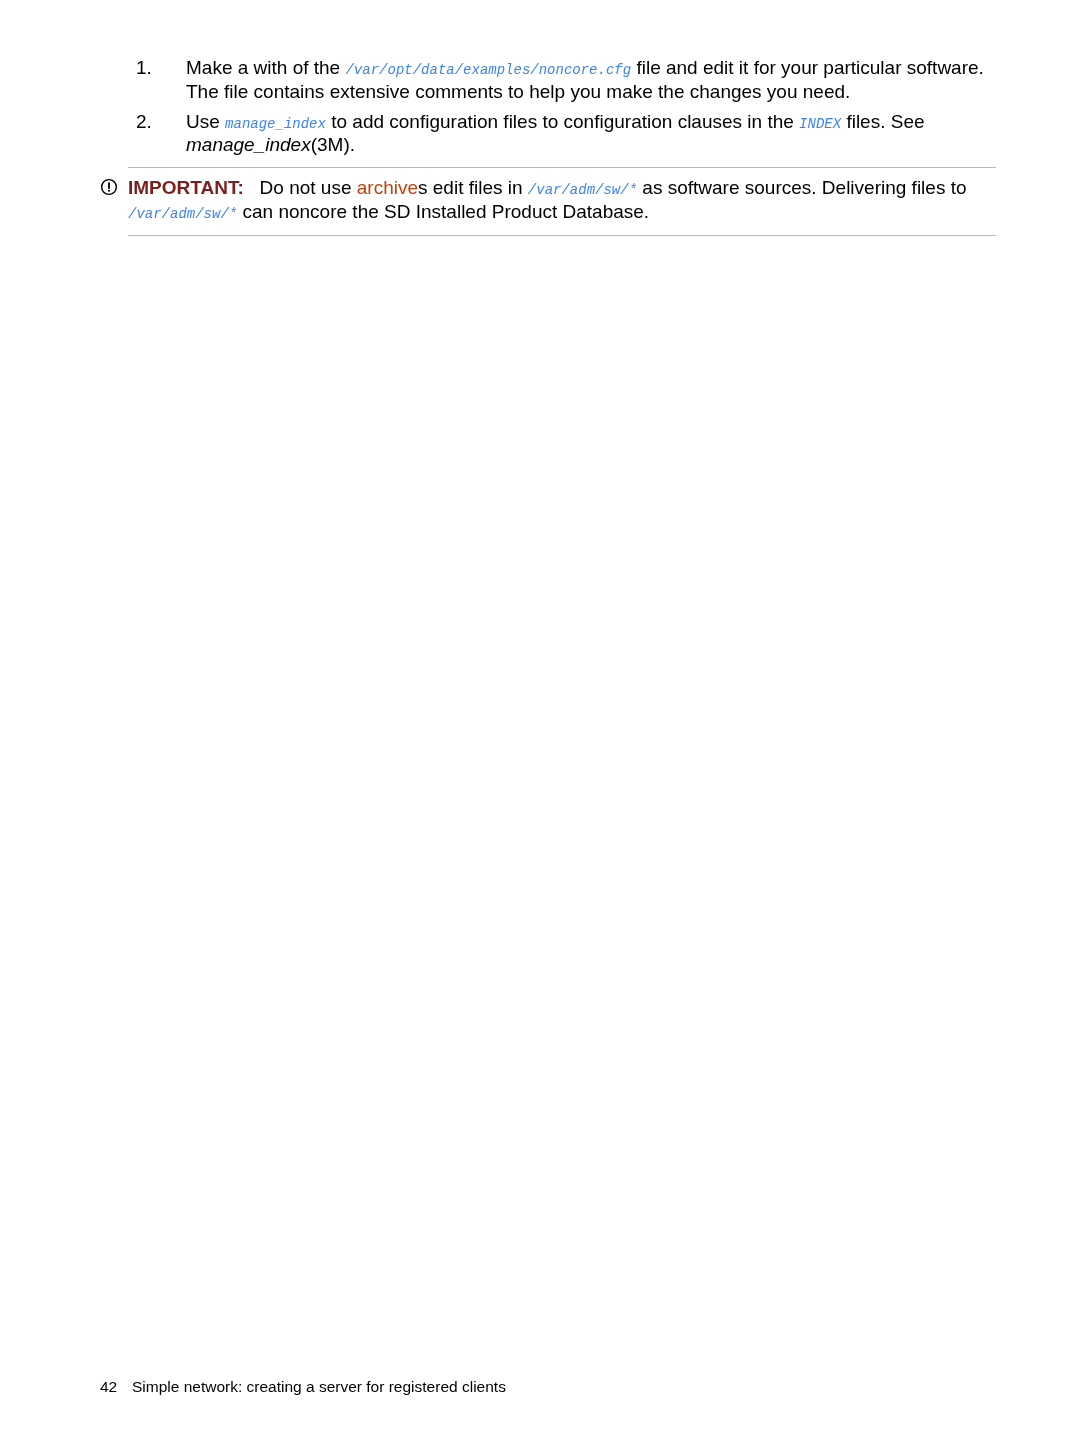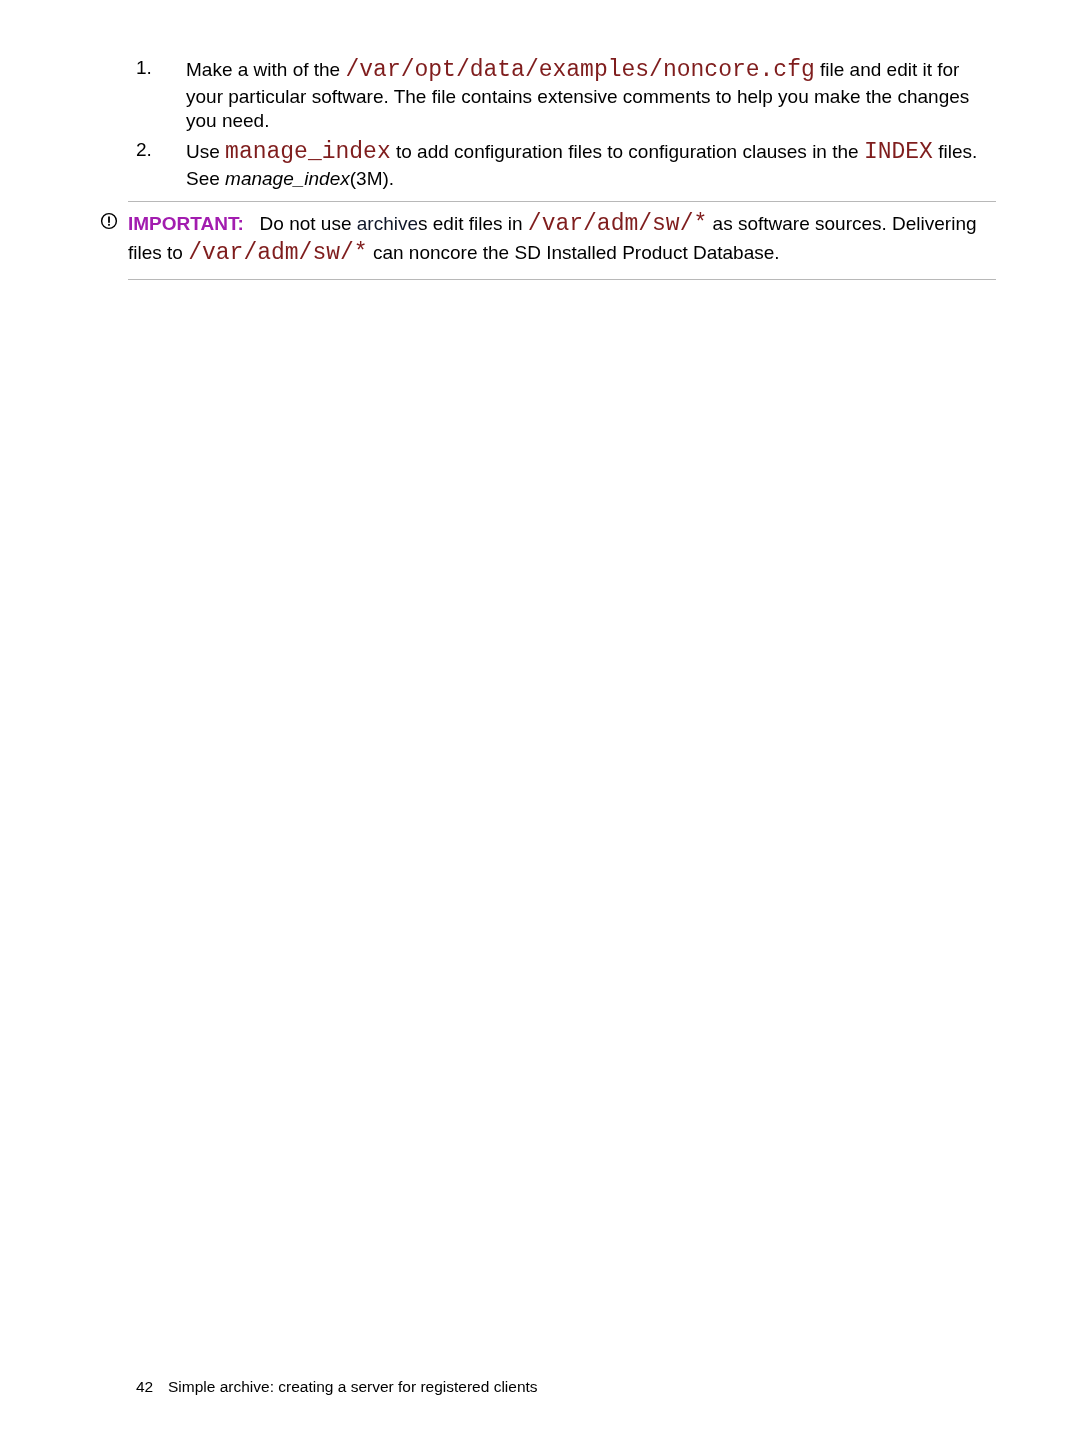--- a/index.html
+++ b/index.html
@@ -41,22 +41,23 @@
     text-align: left;
     padding-left: 36px;
     box-sizing: content-box;
   }
   .li .txt {
     flex: 1 1 auto;
     padding-left: 6px;
   }
   .mono {
     font-family: "Courier New", Courier, monospace;
-    font-size: 23px;
-    color: #7f1d1d;
+    font-size: 14px;
+    color: #3b82f6;
+    font-style: italic;
   }
   .italic {
     font-style: italic;
   }
   .hr {
     border: none;
     border-top: 1px solid #b8b8b8;
     margin: 10px 0 8px 28px;
   }
   .callout-row {
@@ -68,42 +69,41 @@
   }
   .callout-row .icon-col {
     flex: 0 0 28px;
     padding-top: 2px;
   }
   .callout-row .body-col {
     flex: 1 1 auto;
     padding-left: 0;
   }
   .important-label {
-    color: #a21caf;
+    color: #7f1d1d;
     font-weight: bold;
   }
   .link {
-    color: #0f172a;
+    color: #c2410c;
   }
   .iicon {
     display: inline-block;
     width: 18px;
     height: 18px;
   }
   .footer {
     position: absolute;
     bottom: 42px;
     left: 100px;
     font-size: 15.5px;
     color: #000;
   }
   .footer .pg {
     display: inline-block;
     width: 32px;
-    margin-left: 36px;
   }
 </style>
 </head>
 <body>
 
 <div class="page">
   <div class="content">
 
     <ol class="ol">
       <li class="li">
@@ -135,15 +135,15 @@
       <div class="body-col">
         <span class="important-label">IMPORTANT:</span>&nbsp;&nbsp;&nbsp;<span>Do not use </span><span class="link">archive</span><span>s edit files in </span><span class="mono">/var/adm/sw/*</span><span> as software sources. Delivering files to </span><span class="mono">/var/adm/sw/*</span><span> can noncore the SD Installed Product Database.</span>
       </div>
     </div>
 
     <hr class="hr">
 
   </div>
 
   <div class="footer">
-    <span class="pg">42</span><span>Simple archive: creating a server for registered clients</span>
+    <span class="pg">42</span><span>Simple network: creating a server for registered clients</span>
   </div>
 </div>
 
 </body></html>

